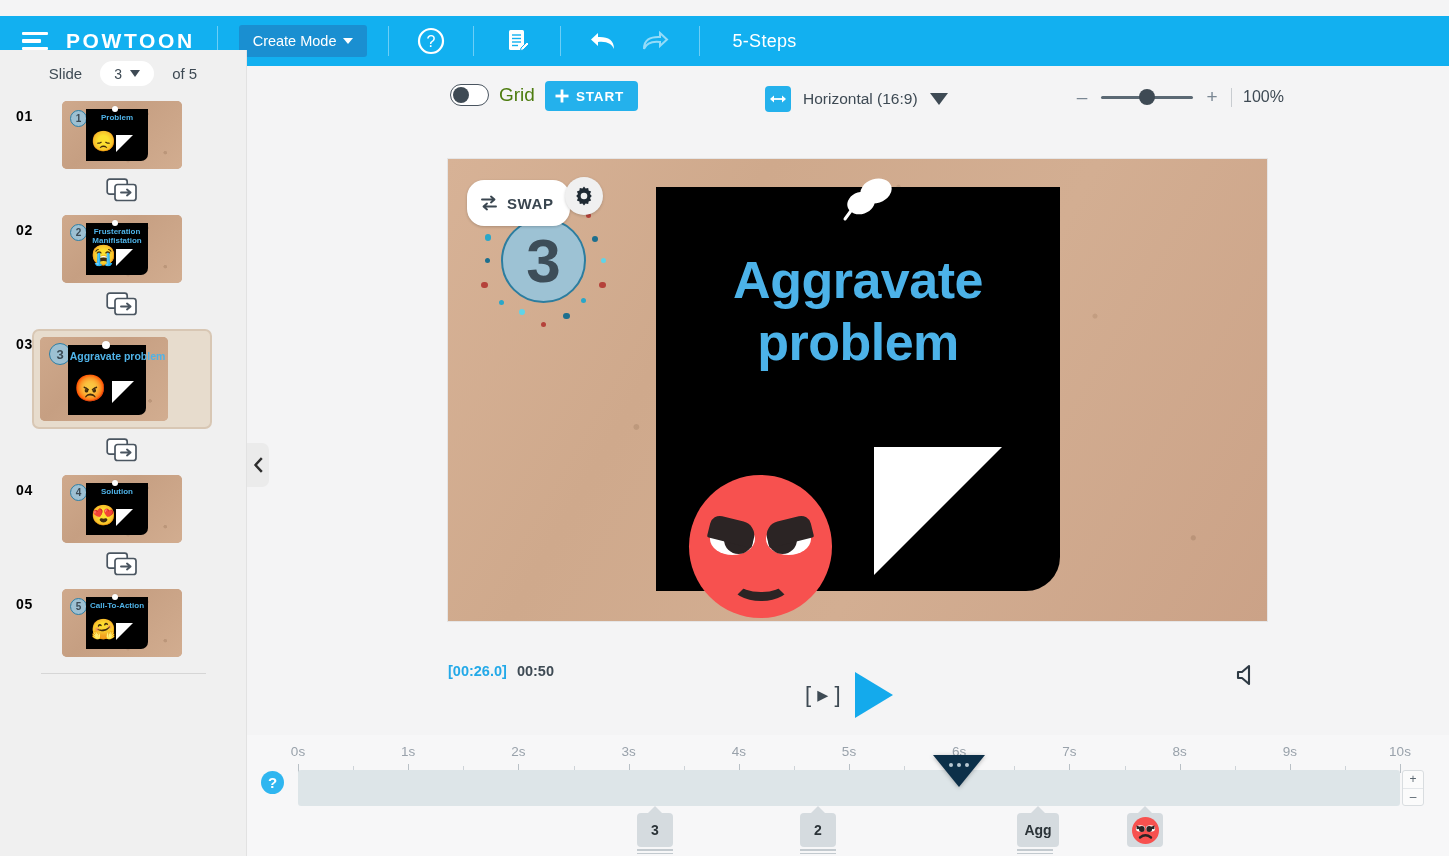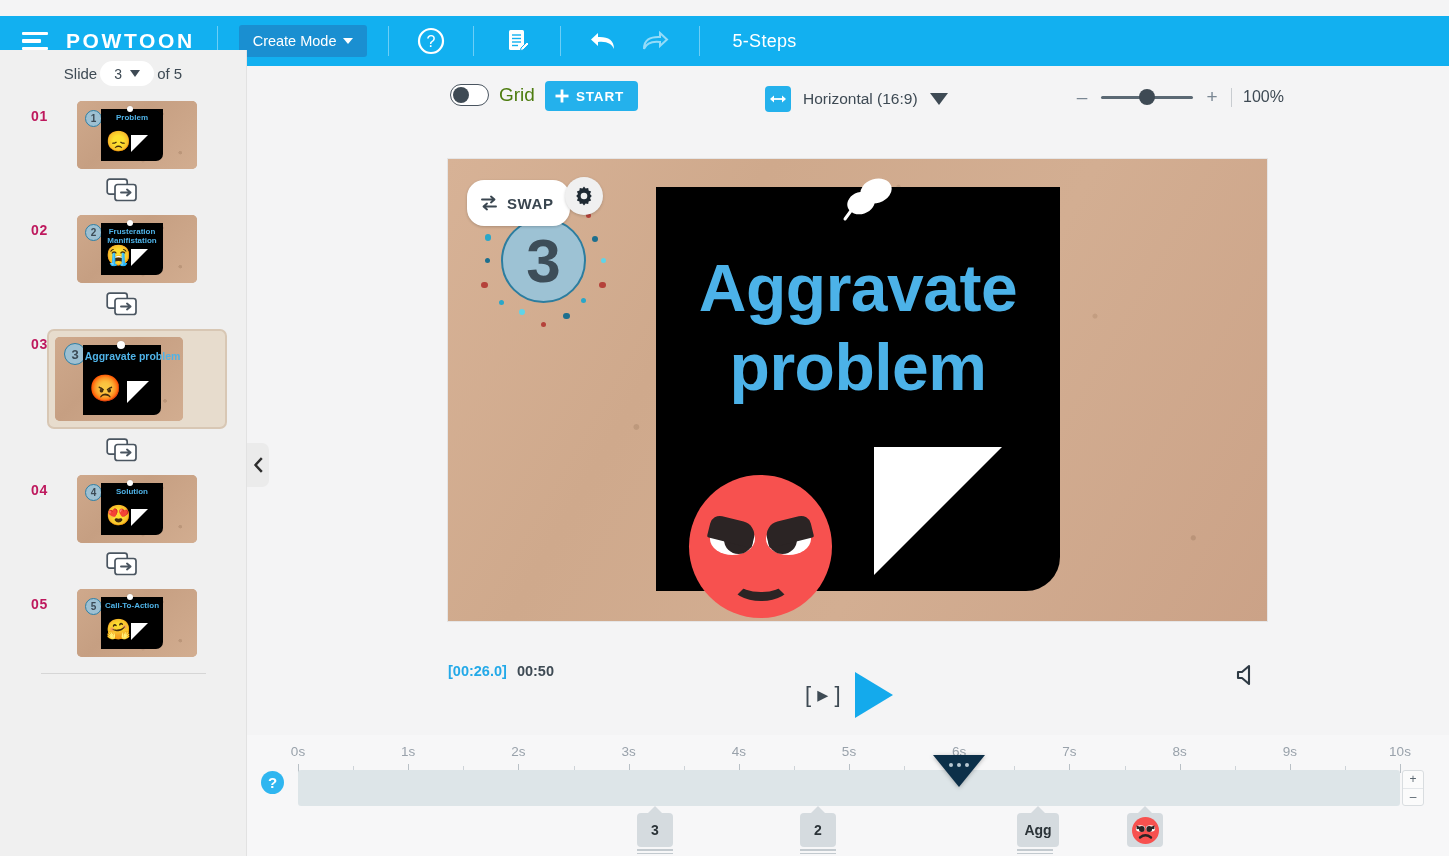--- a/index.html
+++ b/index.html
@@ -50,37 +50,37 @@
   .doc-title { color: #fff; font-size: 18px; margin-left: 32px; letter-spacing: .3px; }
 
   
   .sidebar {
     position: absolute; left: 0; top: 50px; width: 247px; height: 806px;
     background: #f0f0f0; border-right: 1px solid #e2e2e2;
     overflow: hidden;
   }
   .slide-sel {
     height: 47px; display: flex; align-items: center; justify-content: center;
-    gap: 3px; color: #3e4a54; font-size: 15px;
+    gap: 18px; color: #3e4a54; font-size: 15px;
   }
   .slide-sel .pill {
     background: #fff; border-radius: 13px; height: 25px; min-width: 54px;
     display: flex; align-items: center; justify-content: center; gap: 8px;
     font-size: 14px; color: #3e4a54; cursor: pointer; padding: 0 9px;
   }
   .pill .caret {
     width: 0; height: 0; border-left: 5px solid transparent;
     border-right: 5px solid transparent; border-top: 7px solid #3e4a54;
   }
 
   .slide-list { padding-top: 4px; }
   .slide-row { display: flex; align-items: flex-start; }
   .slide-num {
     width: 62px; text-align: left; padding-left: 16px; padding-top: 7px;
-    color: #be185d; font-size: 14px; font-weight: bold; letter-spacing: .6px; margin-left: 15px;
+    color: #000000; font-size: 14px; font-weight: bold; letter-spacing: .6px;
   }
   .thumb {
     width: 120px; height: 68px; border-radius: 5px; position: relative;
     overflow: hidden; cursor: pointer;
     background: #c9a387;
   }
   .sel-frame {
     border: 2px solid #d8c7b4; border-radius: 7px; padding: 6px 44px 6px 6px;
     background: #e7dccd; width: 180px;
   }
@@ -220,21 +220,21 @@
     font-family: "Liberation Sans", sans-serif;
   }
   .confetti { position: absolute; border-radius: 50%; }
 
   .noteboard {
     position: absolute; left: 208px; top: 28px; width: 404px; height: 404px;
     background: #000; border-radius: 0 0 34px 0;
   }
   .board-title {
     position: absolute; left: 0; top: 62px; width: 100%;
-    text-align: center; color: #4cb2e8; font-size: 66px; font-weight: bold;
+    text-align: center; color: #4cb2e8; font-size: 52px; font-weight: bold;
     line-height: 1.2; letter-spacing: -.5px;
   }
   .angry-face {
     position: absolute; left: 33px; top: 288px; width: 143px; height: 143px;
     background: #f7514f; border-radius: 50%;
   }
   .eye {
     position: absolute; width: 45px; height: 32px; background: #fff;
     border-radius: 50% 50% 50% 50%;
   }

